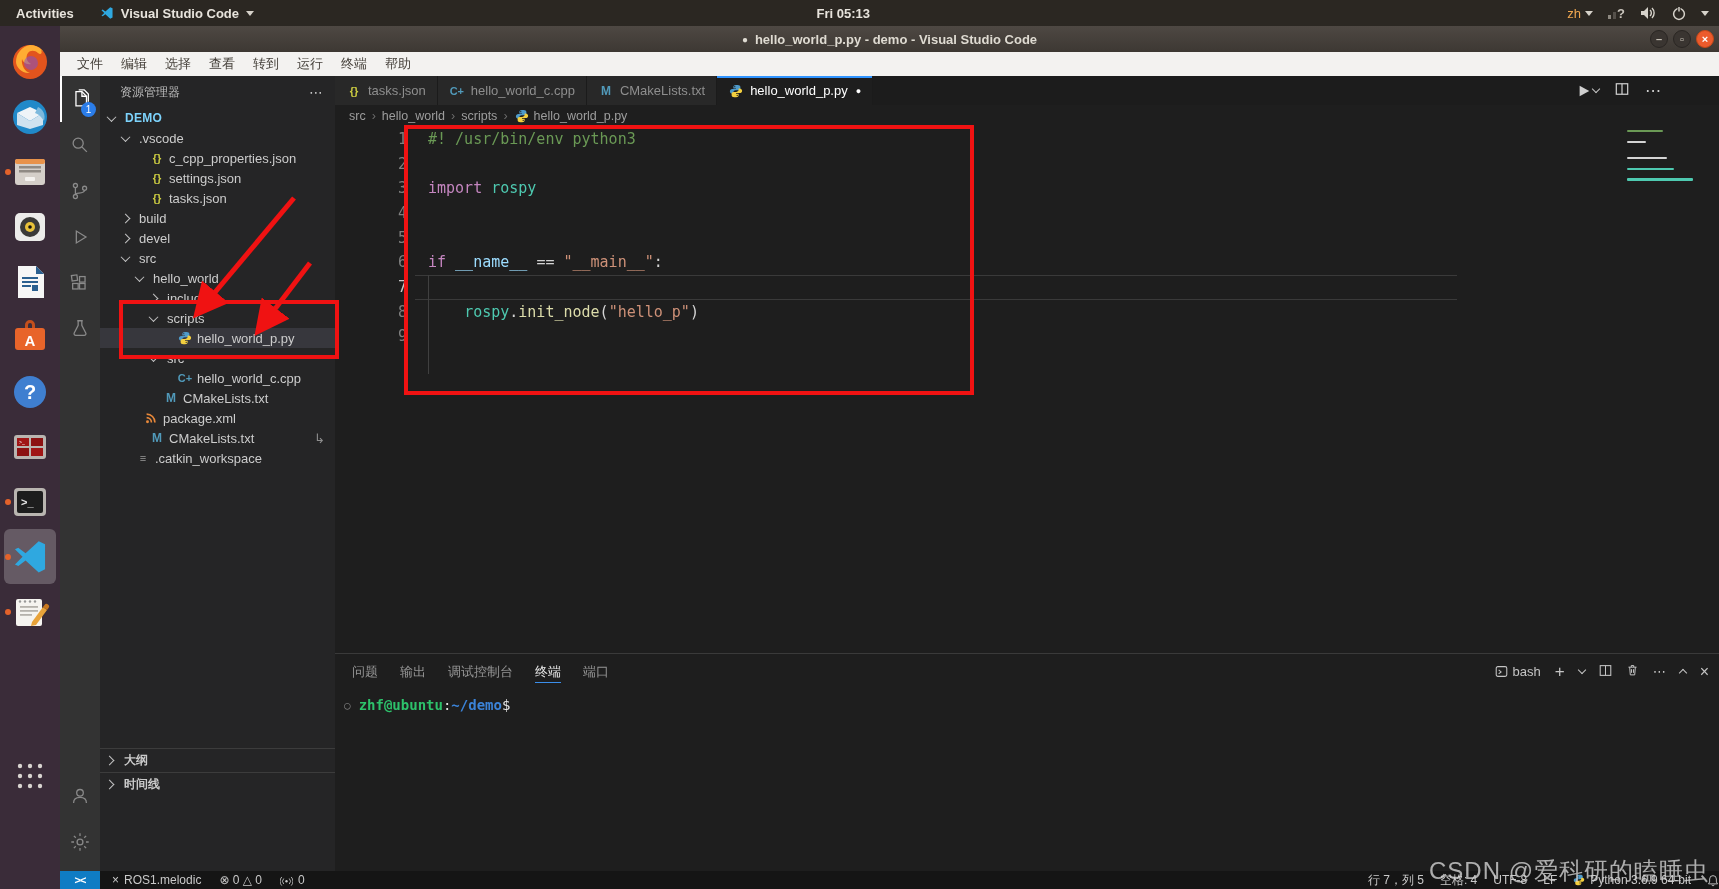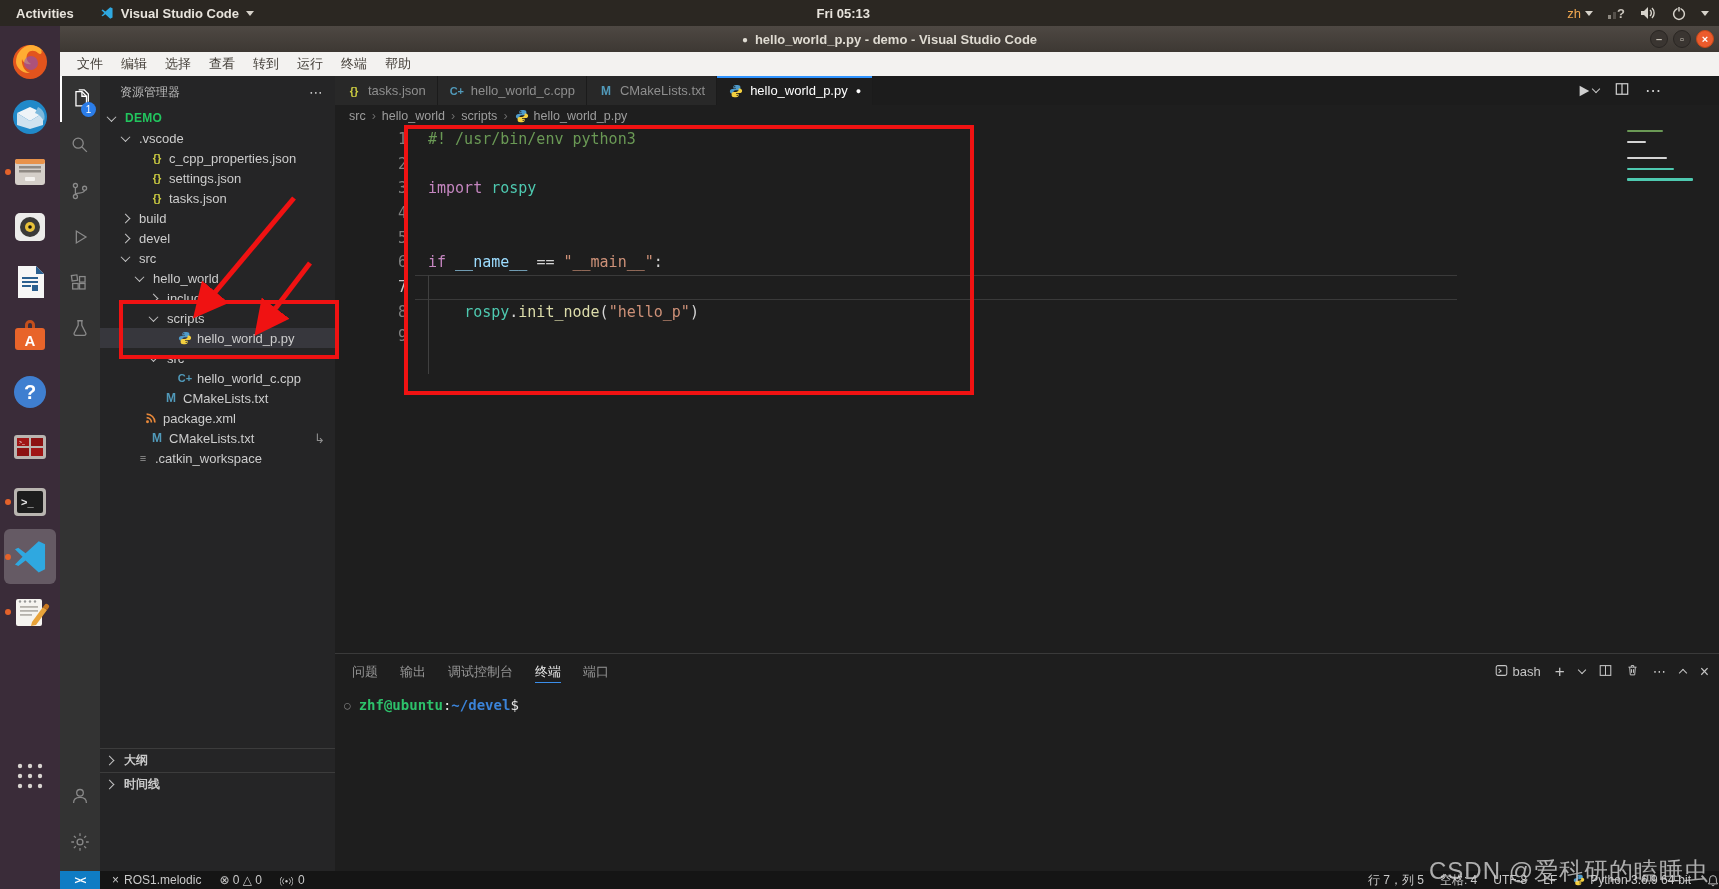--- a/index.html
+++ b/index.html
@@ -56,21 +56,21 @@
   .ab-bottom { margin-top:auto; margin-bottom:6px; display:flex; flex-direction:column; align-items:center;}
 
   
   .sidebar { width:235px; background:#252526; color:#cccccc; display:flex; flex-direction:column; font-size:13px; position:relative;}
   .sb-header { height:32px; display:flex; align-items:center; padding:0 12px 0 20px; color:#bbbbbb; font-size:12px; }
   .sb-header .more { margin-left:auto; color:#c5c5c5; font-size:14px; }
   .tree { }
   .tree-row { height:20px; display:flex; align-items:center; position:relative; white-space:nowrap; }
   .tree-row.selected { background:#37373d; }
   .tree-row .label { margin-left:4px; }
-  .tree-row.root .label { font-weight:bold; font-size:12px; color:#22c55e; letter-spacing:.3px;}
+  .tree-row.root .label { font-weight:bold; font-size:12px; color:#7dd3fc; letter-spacing:.3px;}
   .chev { width:7px; height:7px; border-right:1.4px solid #c3c3c3; border-bottom:1.4px solid #c3c3c3;
     display:inline-block; flex:none; }
   .chev.down { transform:rotate(45deg) translate(-1px,-1px); }
   .chev.right { transform:rotate(-45deg); }
   .chev-space { width:13px; flex:none; display:inline-block;}
   .chev-wrap { width:13px; flex:none; display:flex; justify-content:flex-start;}
   .fi { width:16px; flex:none; text-align:center; font-weight:bold; font-size:11px; display:inline-block;}
   .fi-json { color:#cbcb41; }
   .fi-cpp { color:#519aba; font-size:11px;}
   .fi-cmake { color:#519aba; font-size:12px;}
@@ -109,21 +109,21 @@
   .minimap { position:absolute; top:3px; right:22px; width:70px; }
   .minimap .mm { height:2.2px; margin-bottom:3.2px; border-radius:1px;}
 
   
   .panel { height:218px; border-top:1px solid #3a3a3a; display:flex; flex-direction:column; background:#1e1e1e;}
   .panel-head { height:35px; display:flex; align-items:center; padding:0 10px 0 17px; }
   .ptab { font-size:13px; color:#969696; margin-right:22px; height:35px; display:flex; align-items:center; position:relative;}
   .ptab.active { color:#e7e7e7; }
   .ptab.active::after { content:""; position:absolute; left:0; right:0; bottom:6px; height:1.5px; background:#3b8eea;}
   .panel-actions { margin-left:auto; display:flex; align-items:center; gap:14px; color:#c5c5c5; font-size:13px;}
-  .panel-actions .bash { display:flex; align-items:flex-start; gap:5px; }
+  .panel-actions .bash { display:flex; align-items:center; gap:5px; }
   .chev-css { width:6px;height:6px;border-right:1.3px solid #c5c5c5;border-bottom:1.3px solid #c5c5c5;display:inline-block;}
   .chev-css.d { transform:rotate(45deg); margin-top:-3px;}
   .chev-css.u { transform:rotate(-135deg); margin-top:3px;}
   .term { font-family:"DejaVu Sans Mono","Liberation Mono",monospace; font-size:14px; padding:8px 0 0 9px;
     display:flex; align-items:center; gap:8px;}
   .term .deco-circle { color:#7a7a7a; font-size:11px; }
   .t-user { color:#2dc26b; font-weight:bold;}
   .t-path { color:#3b83d8; font-weight:bold;}
   .t-pl { color:#e3e3e3; }
 
@@ -639,21 +639,21 @@
                   <path d="M3 4.5h10M6.5 4.5v-2h3v2M4.5 4.5l.8 9.5h5.4l.8-9.5M6.8 7v4.5M9.2 7v4.5" stroke="#c5c5c5" fill="none" stroke-width="1.2"></path>
                 </svg></span>
               <span>⋯</span>
               <i class="chev-css u"></i>
               <span style="font-size: 16px;">×</span>
             </div>
           </div>
         <div class="term">
           <span class="deco-circle">○</span>
           <span>
-            <span class="t-user">zhf@ubuntu</span><span class="t-pl">:</span><span class="t-path">~/devel</span><span class="t-pl">$</span>
+            <span class="t-user">zhf@ubuntu</span><span class="t-pl">:</span><span class="t-path">~/demo</span><span class="t-pl">$</span>
           </span>
         </div>
       </div>
     </div>
   </div>
 
   <div class="statusbar">
     <span class="sb-remote">&gt;&lt;</span>
     <span class="status-left" id="status-left">
         <span class="st-item">

